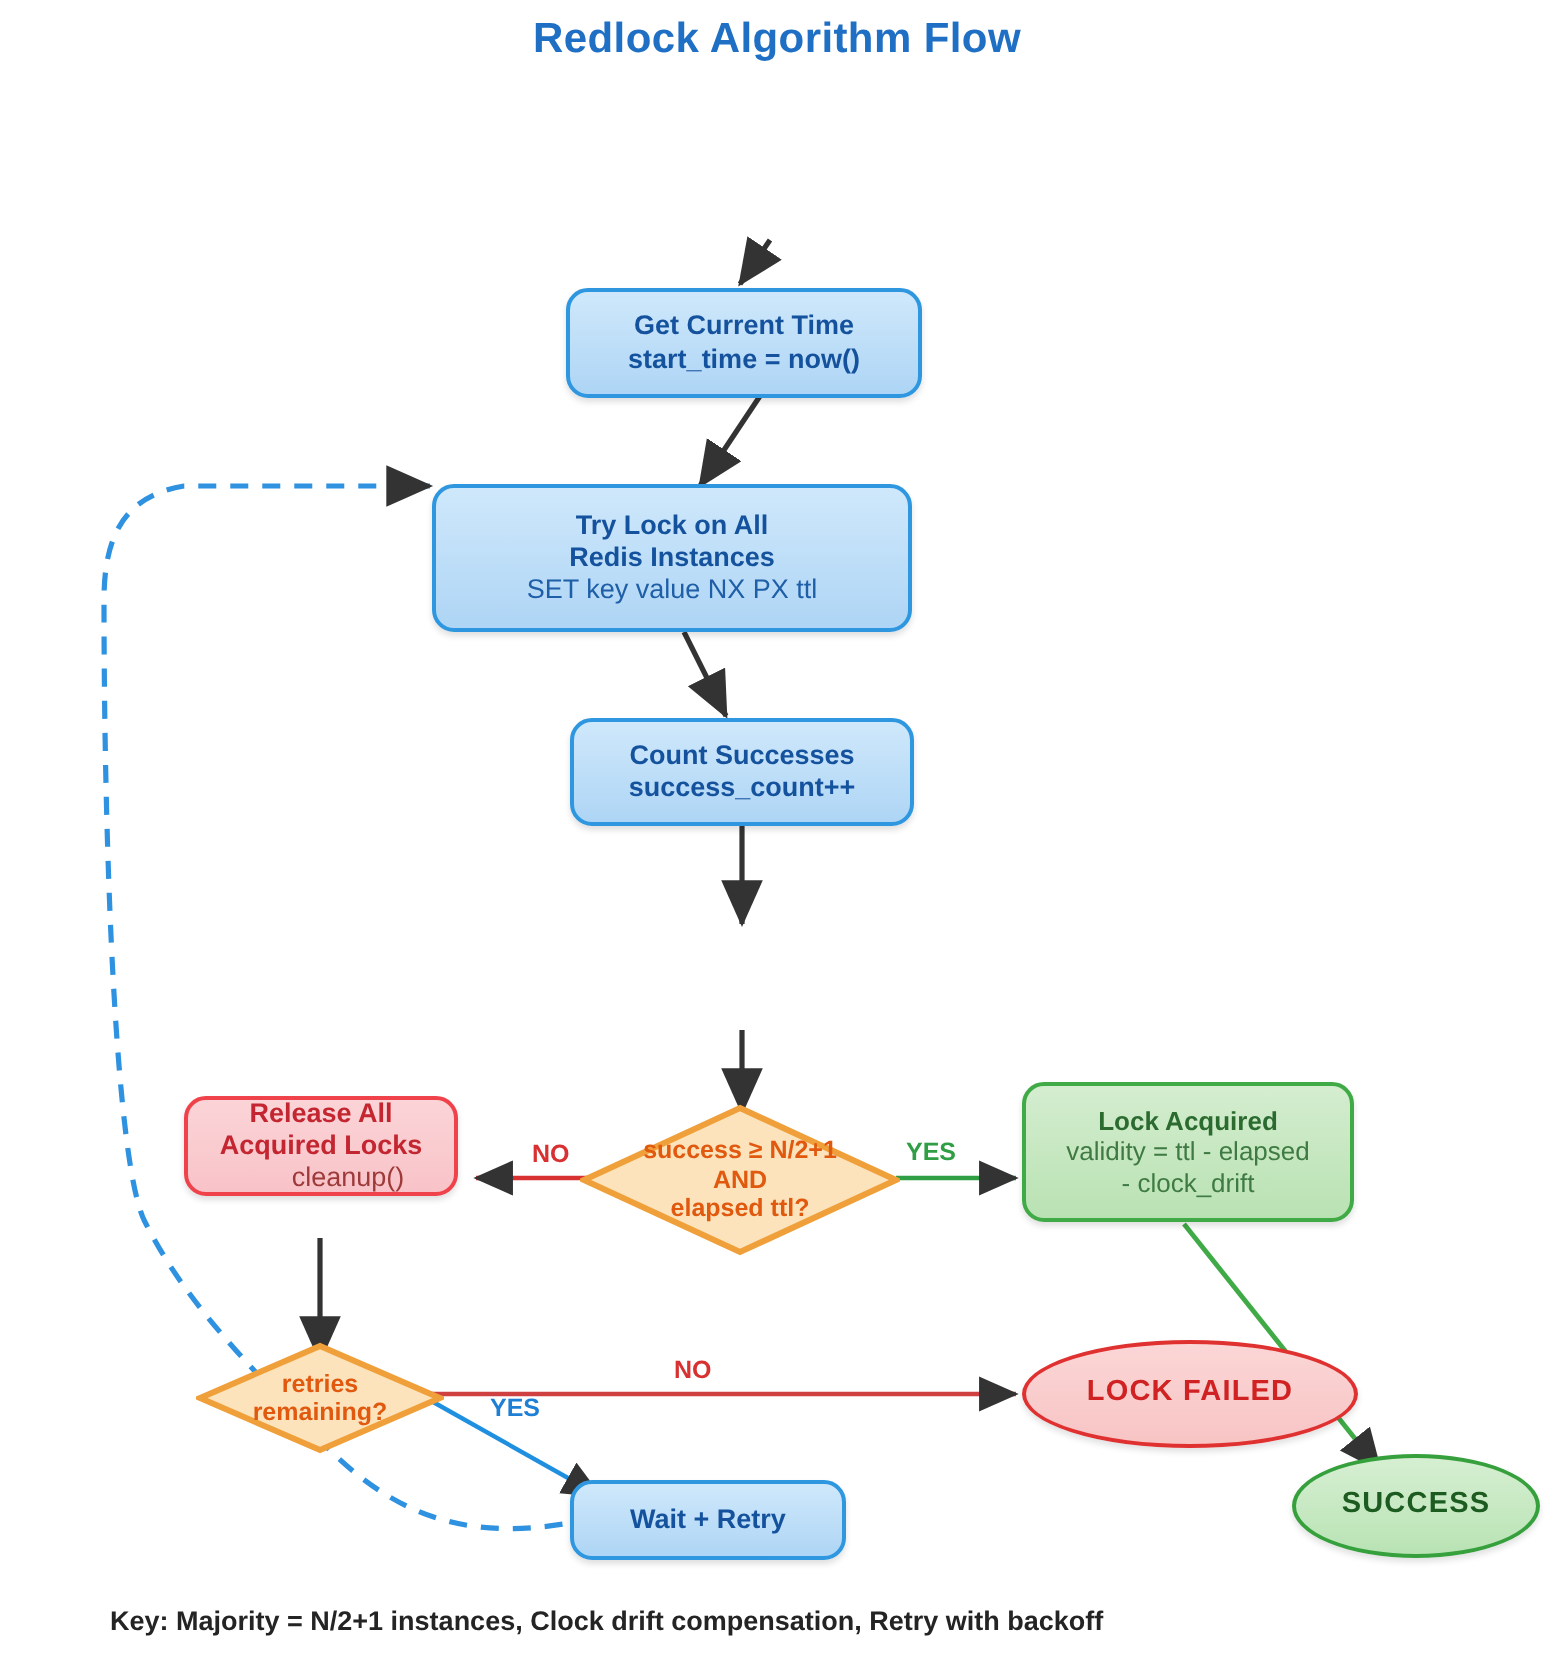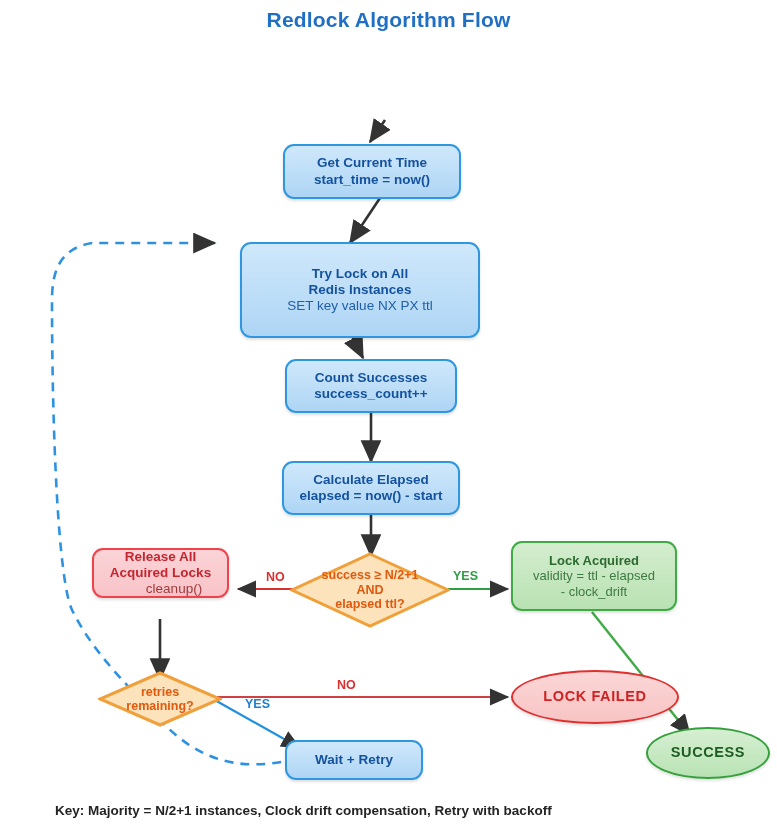--- a/index.html
+++ b/index.html
@@ -195,35 +195,31 @@
     <path d="M 297,759 C 240,772 200,762 160,720 C 120,678 92,650 72,610
              C 58,580 52,430 52,300 C 52,268 62,248 92,243 L 215,243" stroke="#2e92e0" stroke-width="2.6" fill="none" stroke-dasharray="9 7" stroke-linecap="butt" marker-end="url(#ah-dark)"></path>
   </svg>
 
 
   <div class="node proc" style="left:283px; top:144px; width:178px; height:55px;">
     <span class="l1">Get Current Time</span>
     <span class="l2">start_time = now()</span>
   </div>
 
-  <div class="node proc" style="left:240px; top:242px; width:240px; height:96px;">
+  <div class="node proc" style="left:216px; top:242px; width:240px; height:74px;">
     <span class="l1">Try Lock on All</span>
     <span class="l2">Redis Instances</span>
     <span class="l3">SET key value NX PX ttl</span>
   </div>
 
   <div class="node proc" style="left:285px; top:359px; width:172px; height:54px;">
     <span class="l1">Count Successes</span>
     <span class="l2">success_count++</span>
   </div>
 
-  <div class="node proc" style="left:282px; top:461px; width:178px; height:54px;">
-    <span class="l1">Calculate Elapsed</span>
-    <span class="l2">elapsed = now() - start</span>
-  </div>
 
   <div class="decision" style="left:290px; top:552px; width:160px; height:76px;">
     <svg class="shape" viewBox="0 0 160 76" preserveAspectRatio="none">
       <polygon points="80,2 158,38 80,74 2,38" fill="#fde3bb" stroke="#f0a03a" stroke-width="3"></polygon>
     </svg>
     <div class="dlabel">
       <div>success ≥ N/2+1</div>
       <div>AND</div>
       <div>elapsed ttl?</div>
     </div>

